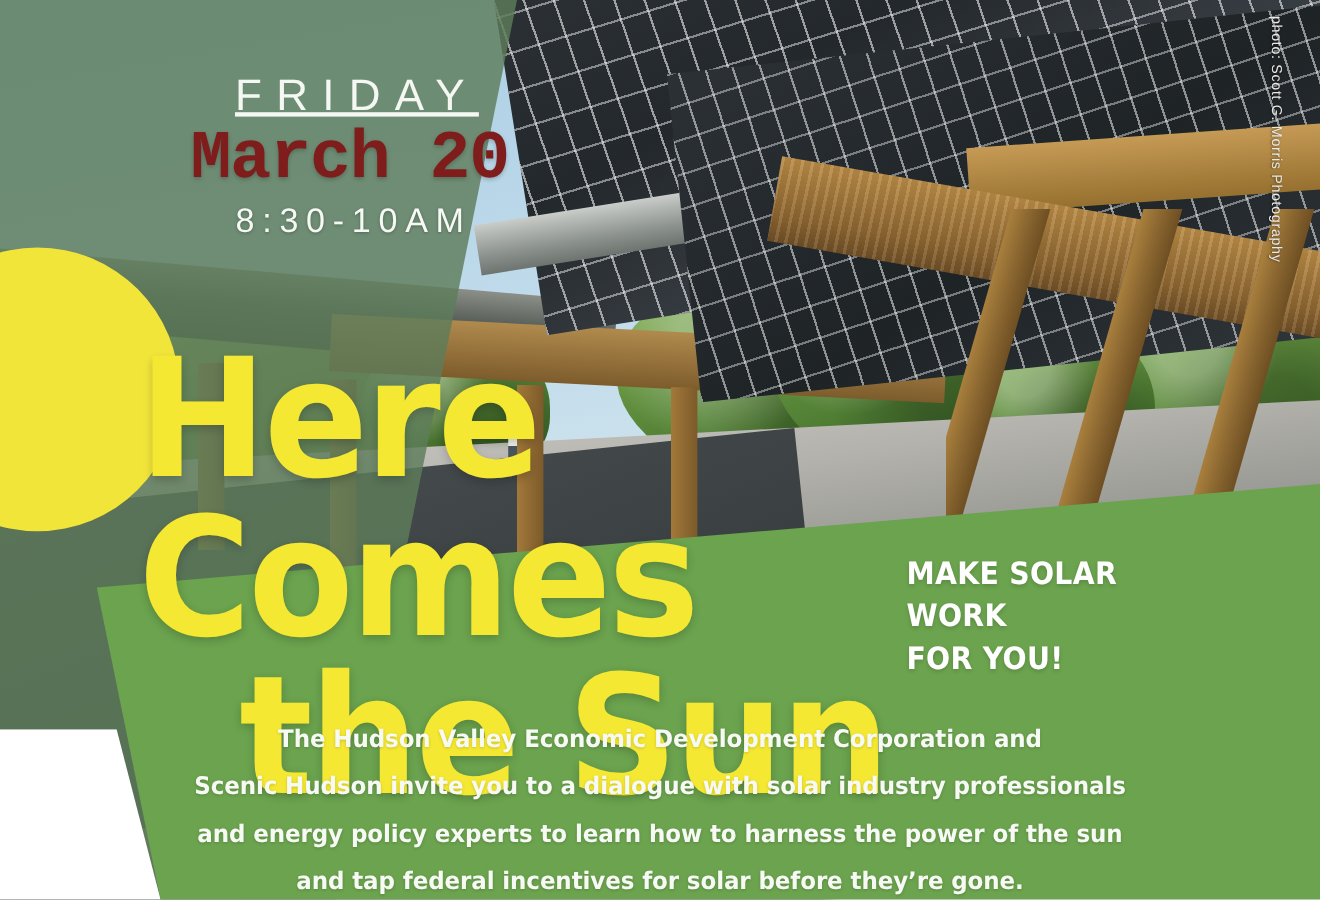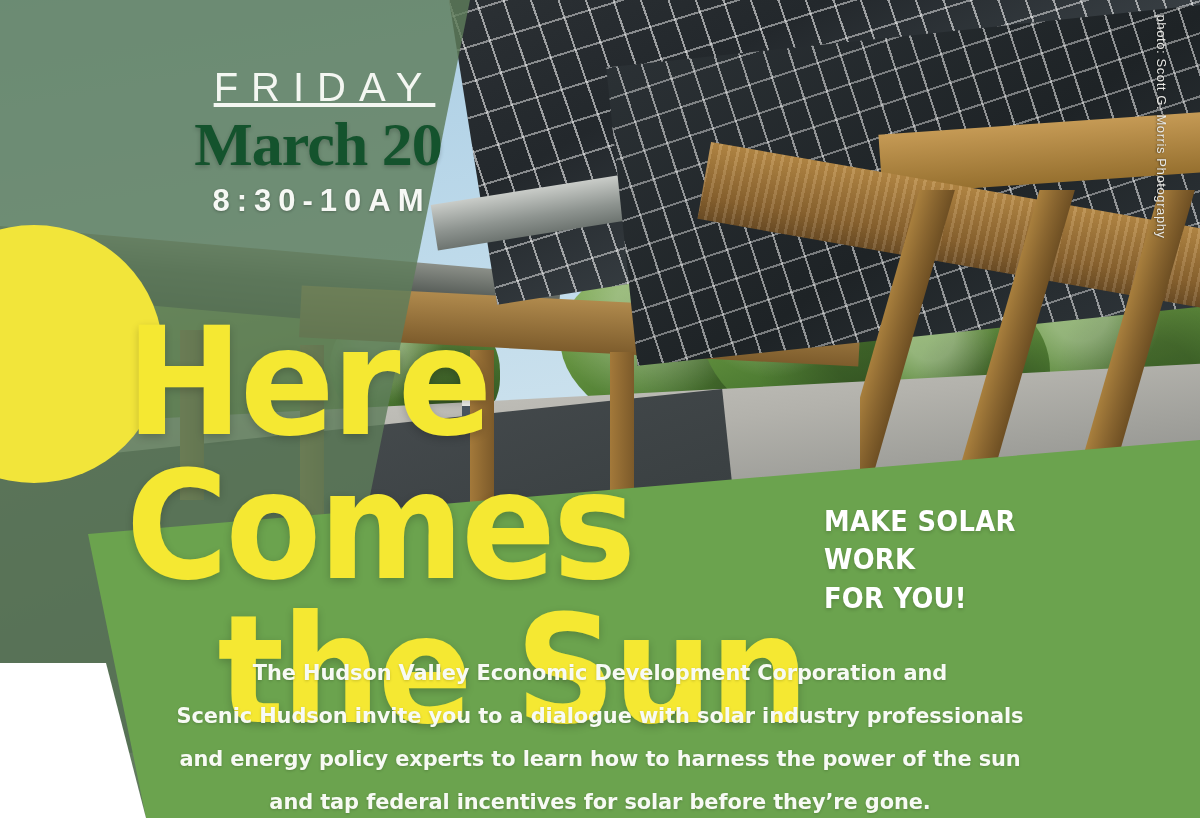--- a/index.html
+++ b/index.html
@@ -191,31 +191,31 @@
   .day {
     font-size:40px;
     font-weight:400;
     letter-spacing:13px;
     color:#f4f7f2;
     line-height:1.05;
     text-indent:13px;
     text-decoration:underline;
   }
   .date {
-    font-family:Liberation Serif, serif;
+    font-family:Liberation Mono, monospace;
     font-size:62px;
     font-weight:bold;
-    color:#14532d;
+    color:#7f1d1d;
     line-height:1.18;
     letter-spacing:-1px;
     text-shadow:0 2px 4px rgba(0,0,0,.22);
   }
   .time {
     font-size:31px;
-    font-weight:700;
+    font-weight:400;
     letter-spacing:7px;
     color:#f6f8f4;
     line-height:1.3;
     text-indent:7px;
     text-shadow:0 1px 3px rgba(0,0,0,.28);
   }
 
   .headline {
     position:absolute;
     left:126px; top:310px;

